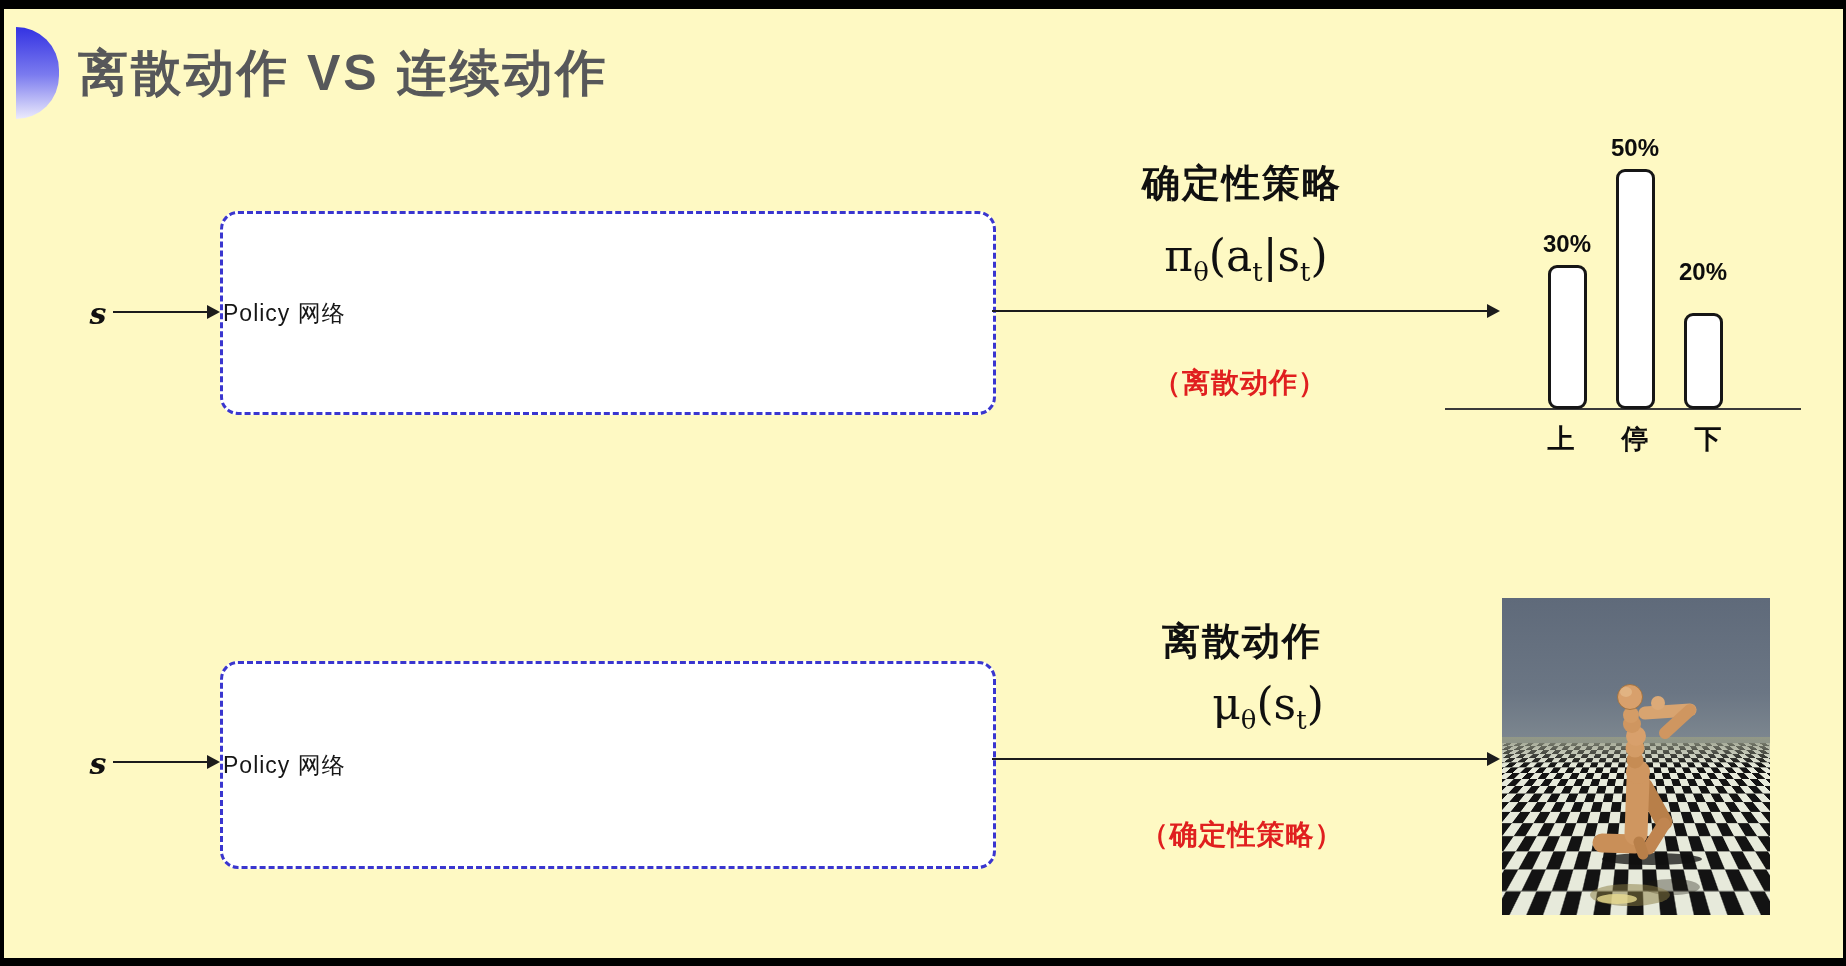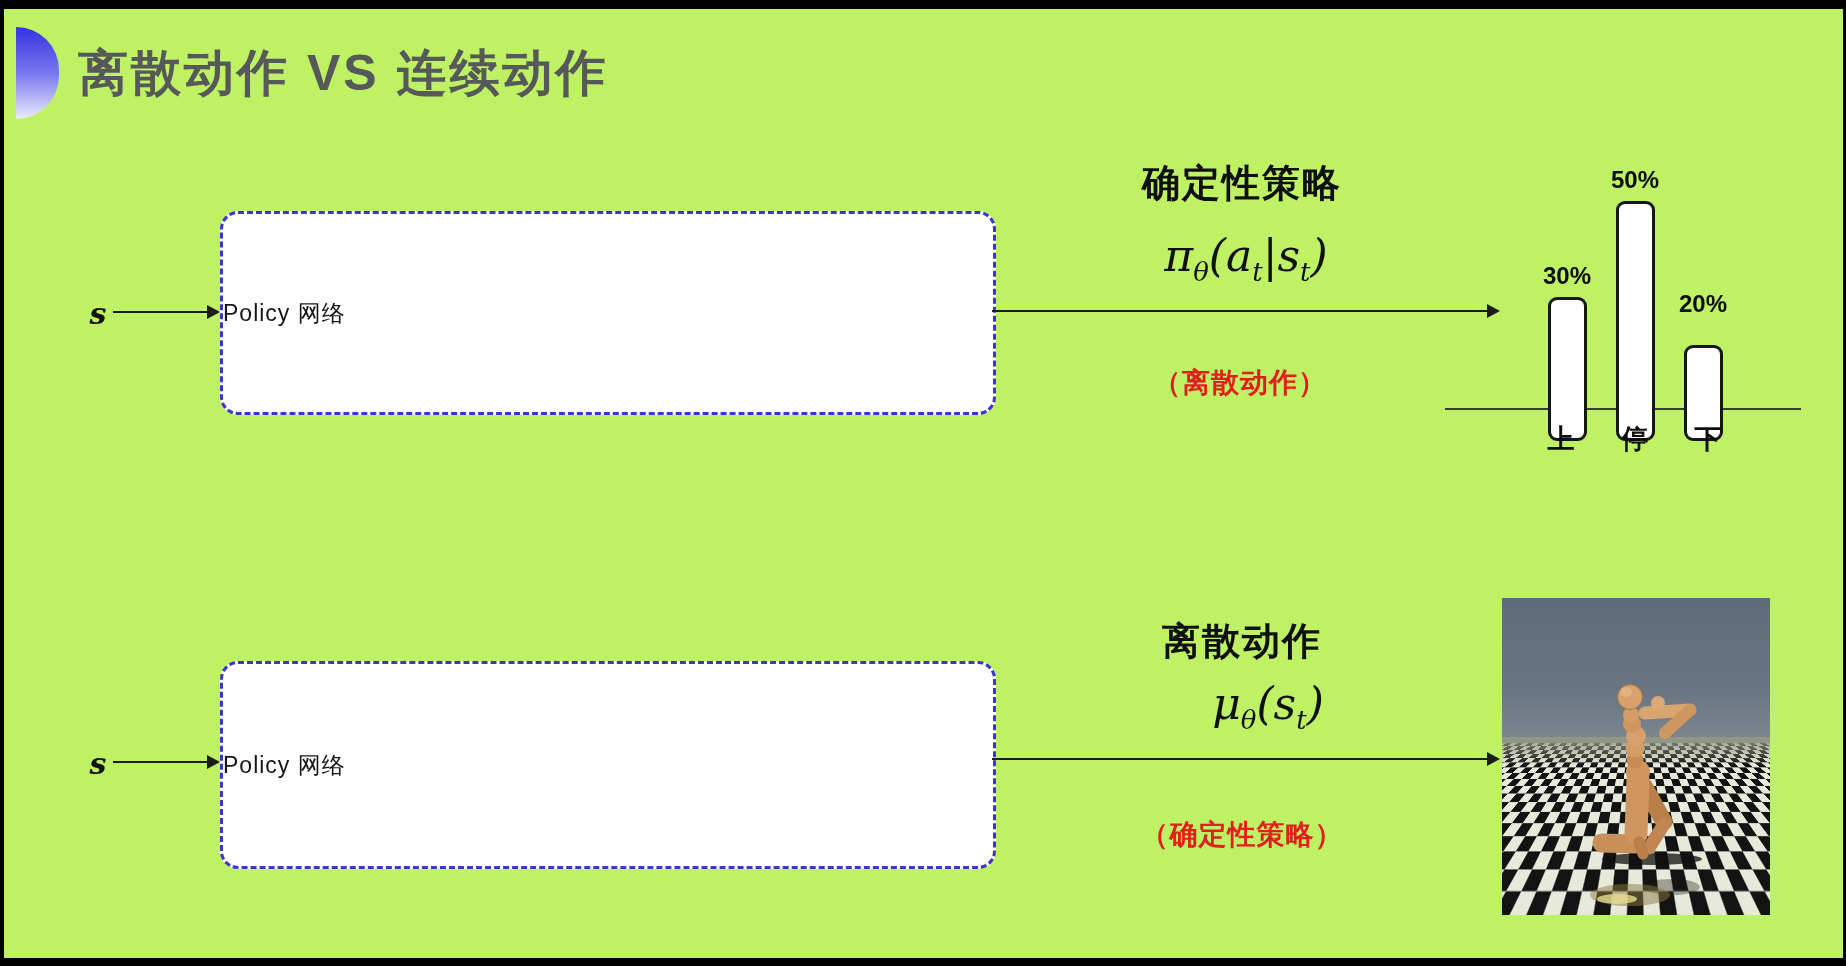--- a/index.html
+++ b/index.html
@@ -1,16 +1,16 @@
 <!DOCTYPE html>
 <html><head>
 <meta charset="utf-8">
 <style>
   html,body{margin:0;padding:0;background:#000;}
-  .stage{position:relative;width:1846px;height:966px;background:#bef264;overflow:hidden;
+  .stage{position:relative;width:1846px;height:966px;background:#fef9c3;overflow:hidden;
          font-family:"Liberation Sans",sans-serif;}
   .edge{position:absolute;background:#000;z-index:60;}
   .edge-top{left:0;top:0;width:1846px;height:9px;}
   .edge-bottom{left:0;top:958px;width:1846px;height:8px;}
   .edge-left{left:0;top:0;width:4px;height:966px;}
   .edge-right{left:1843px;top:0;width:3px;height:966px;}
 
   
   .accent-disc{position:absolute;left:16px;top:27px;width:43px;height:92px;
     border-radius:0 46px 46px 0;
@@ -25,29 +25,29 @@
   .arrow{position:absolute;height:2px;background:#1c1c1c;}
   .arrow .head{position:absolute;right:-12px;top:-6px;width:0;height:0;
     border-left:13px solid #1c1c1c;border-top:7px solid transparent;
     border-bottom:7px solid transparent;}
   .policy-box{position:absolute;border:3px dashed #3a36cf;border-radius:18px;
     background:#fff;display:flex;align-items:center;}
   .policy-box .lbl{font-size:23px;color:#161616;letter-spacing:1px;}
   .policy-name{position:absolute;transform:translateX(-50%);font-size:38px;
     font-weight:600;color:#101010;letter-spacing:2px;white-space:nowrap;}
   .formula{position:absolute;transform:translateX(-50%);
-    font-family:"DejaVu Serif",serif;font-style:italic;font-size:44px;
+    font-family:"DejaVu Serif",serif;font-size:44px;
     color:#101010;white-space:nowrap;}
   .formula sub{font-size:26px;line-height:0;}
   .note{position:absolute;transform:translateX(-50%);font-size:28px;font-weight:700;
     color:#e01f1f;white-space:nowrap;letter-spacing:1px;}
 
   
   .bar-col{position:absolute;top:128px;height:281px;width:80px;display:flex;
-    flex-direction:column;align-items:center;justify-content:flex-end;margin-top:32px;}
+    flex-direction:column;align-items:center;justify-content:flex-end;}
   .bar-pct{font-size:24px;font-weight:600;color:#0d0d0d;margin-bottom:7px;}
   .bar-rect{width:39px;background:#fff;border:3px solid #161616;border-radius:9px;
     box-sizing:border-box;}
   .baseline{position:absolute;left:1445px;top:408px;width:356px;height:2px;background:#3a3a3a;}
   .cat{position:absolute;top:421px;transform:translateX(-50%);font-size:27px;
     font-weight:600;color:#0d0d0d;}
 
   
   .sim{position:absolute;left:1502px;top:598px;width:268px;height:317px;overflow:hidden;
     background:linear-gradient(180deg,#5f6a7a 0%,#6b7684 30%,#7e8890 46%);}

